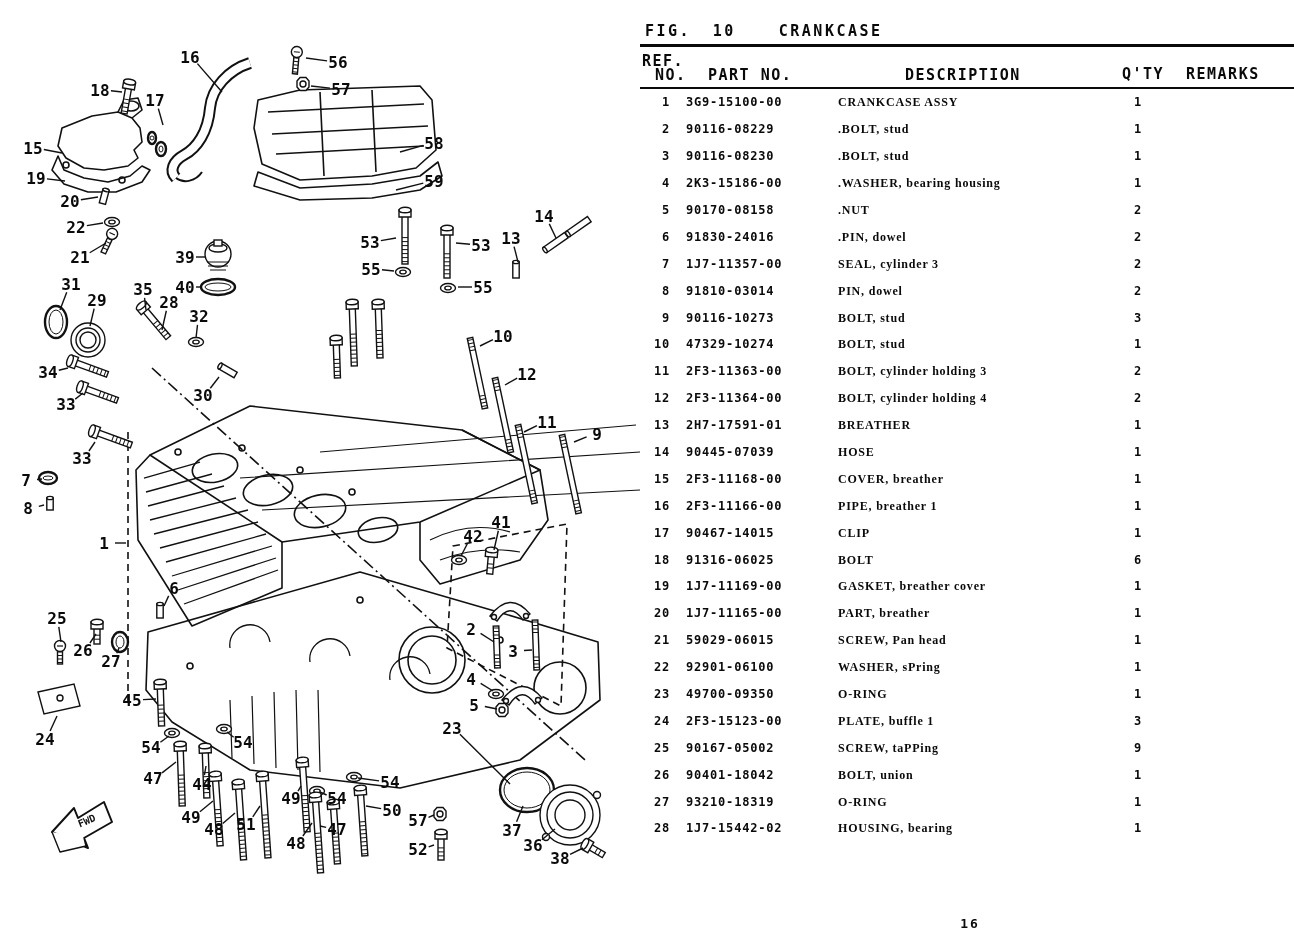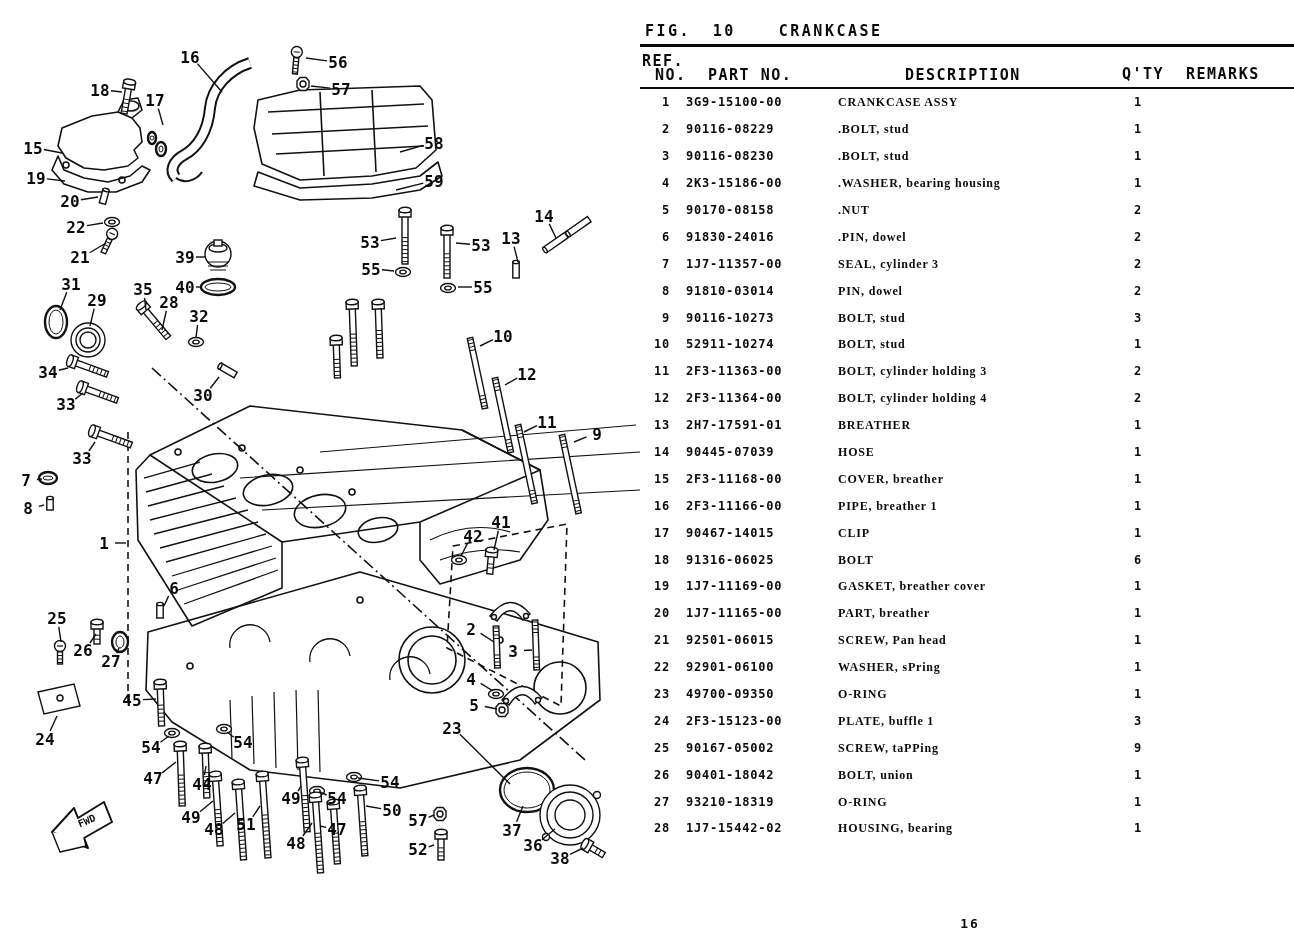--- a/index.html
+++ b/index.html
@@ -822,21 +822,21 @@
         </div>
         <div class="trow">
           <span class="c-ref">9</span>
           <span class="c-part">90116-10273</span>
           <span class="c-desc">BOLT, stud</span>
           <span class="c-qty">3</span>
           <span class="c-rem"></span>
         </div>
         <div class="trow">
           <span class="c-ref">10</span>
-          <span class="c-part">52911-10274</span>
+          <span class="c-part">47329-10274</span>
           <span class="c-desc">BOLT, stud</span>
           <span class="c-qty">1</span>
           <span class="c-rem"></span>
         </div>
         <div class="trow">
           <span class="c-ref">11</span>
           <span class="c-part">2F3-11363-00</span>
           <span class="c-desc">BOLT, cylinder holding 3</span>
           <span class="c-qty">2</span>
           <span class="c-rem"></span>
@@ -899,21 +899,21 @@
         </div>
         <div class="trow">
           <span class="c-ref">20</span>
           <span class="c-part">1J7-11165-00</span>
           <span class="c-desc">PART, breather</span>
           <span class="c-qty">1</span>
           <span class="c-rem"></span>
         </div>
         <div class="trow">
           <span class="c-ref">21</span>
-          <span class="c-part">92501-06015</span>
+          <span class="c-part">59029-06015</span>
           <span class="c-desc">SCREW, Pan head</span>
           <span class="c-qty">1</span>
           <span class="c-rem"></span>
         </div>
         <div class="trow">
           <span class="c-ref">22</span>
           <span class="c-part">92901-06100</span>
           <span class="c-desc">WASHER, sPring</span>
           <span class="c-qty">1</span>
           <span class="c-rem"></span>

